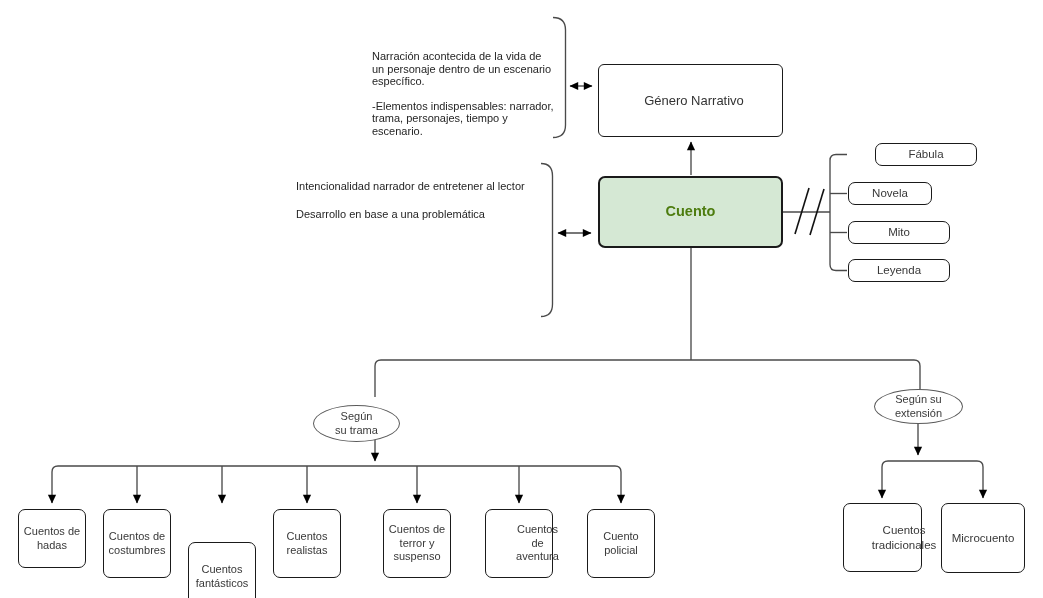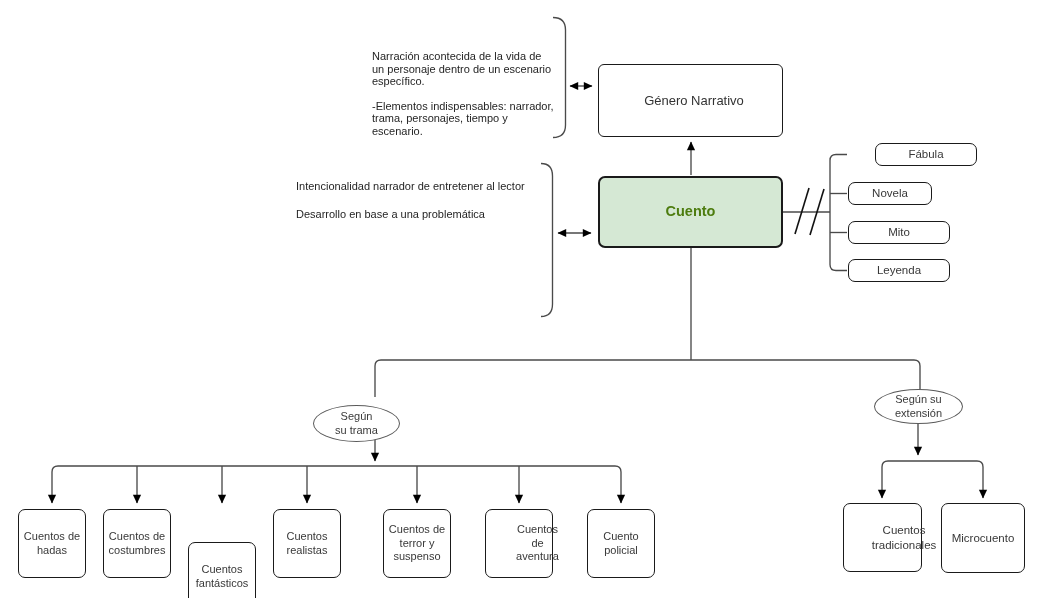--- a/index.html
+++ b/index.html
@@ -127,21 +127,21 @@
   <div class="node pill" style="left:848px; top:143px; width:102px; height:23px;margin-left:27px;">Fábula</div>
   <div class="node pill" style="left:848px; top:182px; width:84px; height:23px;">Novela</div>
   <div class="node pill" style="left:848px; top:221px; width:102px; height:23px;">Mito</div>
   <div class="node pill" style="left:848px; top:259px; width:102px; height:23px;">Leyenda</div>
 
   <div class="node ellipse" style="left:313px; top:397px; width:87px; height:37px;margin-top:8px;">Según
 su trama</div>
   <div class="node ellipse" style="left:874px; top:389px; width:89px; height:35px;">Según su
 extensión</div>
 
-  <div class="node leaf" style="left:18px;  top:509px; width:68px; height:69px;">Cuentos de hadas</div>
+  <div class="node leaf" style="left:18px;  top:509px; width:68px; height:59px;">Cuentos de hadas</div>
   <div class="node leaf" style="left:103px; top:509px; width:68px; height:69px;">Cuentos de costumbres</div>
   <div class="node leaf" style="left:188px; top:509px; width:68px; height:69px;margin-top:33px;">Cuentos fantásticos</div>
   <div class="node leaf" style="left:273px; top:509px; width:68px; height:69px;">Cuentos realistas</div>
   <div class="node leaf" style="left:383px; top:509px; width:68px; height:69px;">Cuentos de terror y suspenso</div>
   <div class="node leaf" style="left:485px; top:509px; width:68px; height:69px;padding-left:38px;">Cuentos de aventura</div>
   <div class="node leaf" style="left:587px; top:509px; width:68px; height:69px;">Cuento policial</div>
 
   <div class="node leaf2" style="left:843px; top:503px; width:79px; height:69px;padding-left:44px;">Cuentos tradicionales</div>
   <div class="node leaf2" style="left:941px; top:503px; width:84px; height:70px;">Microcuento</div>
 

